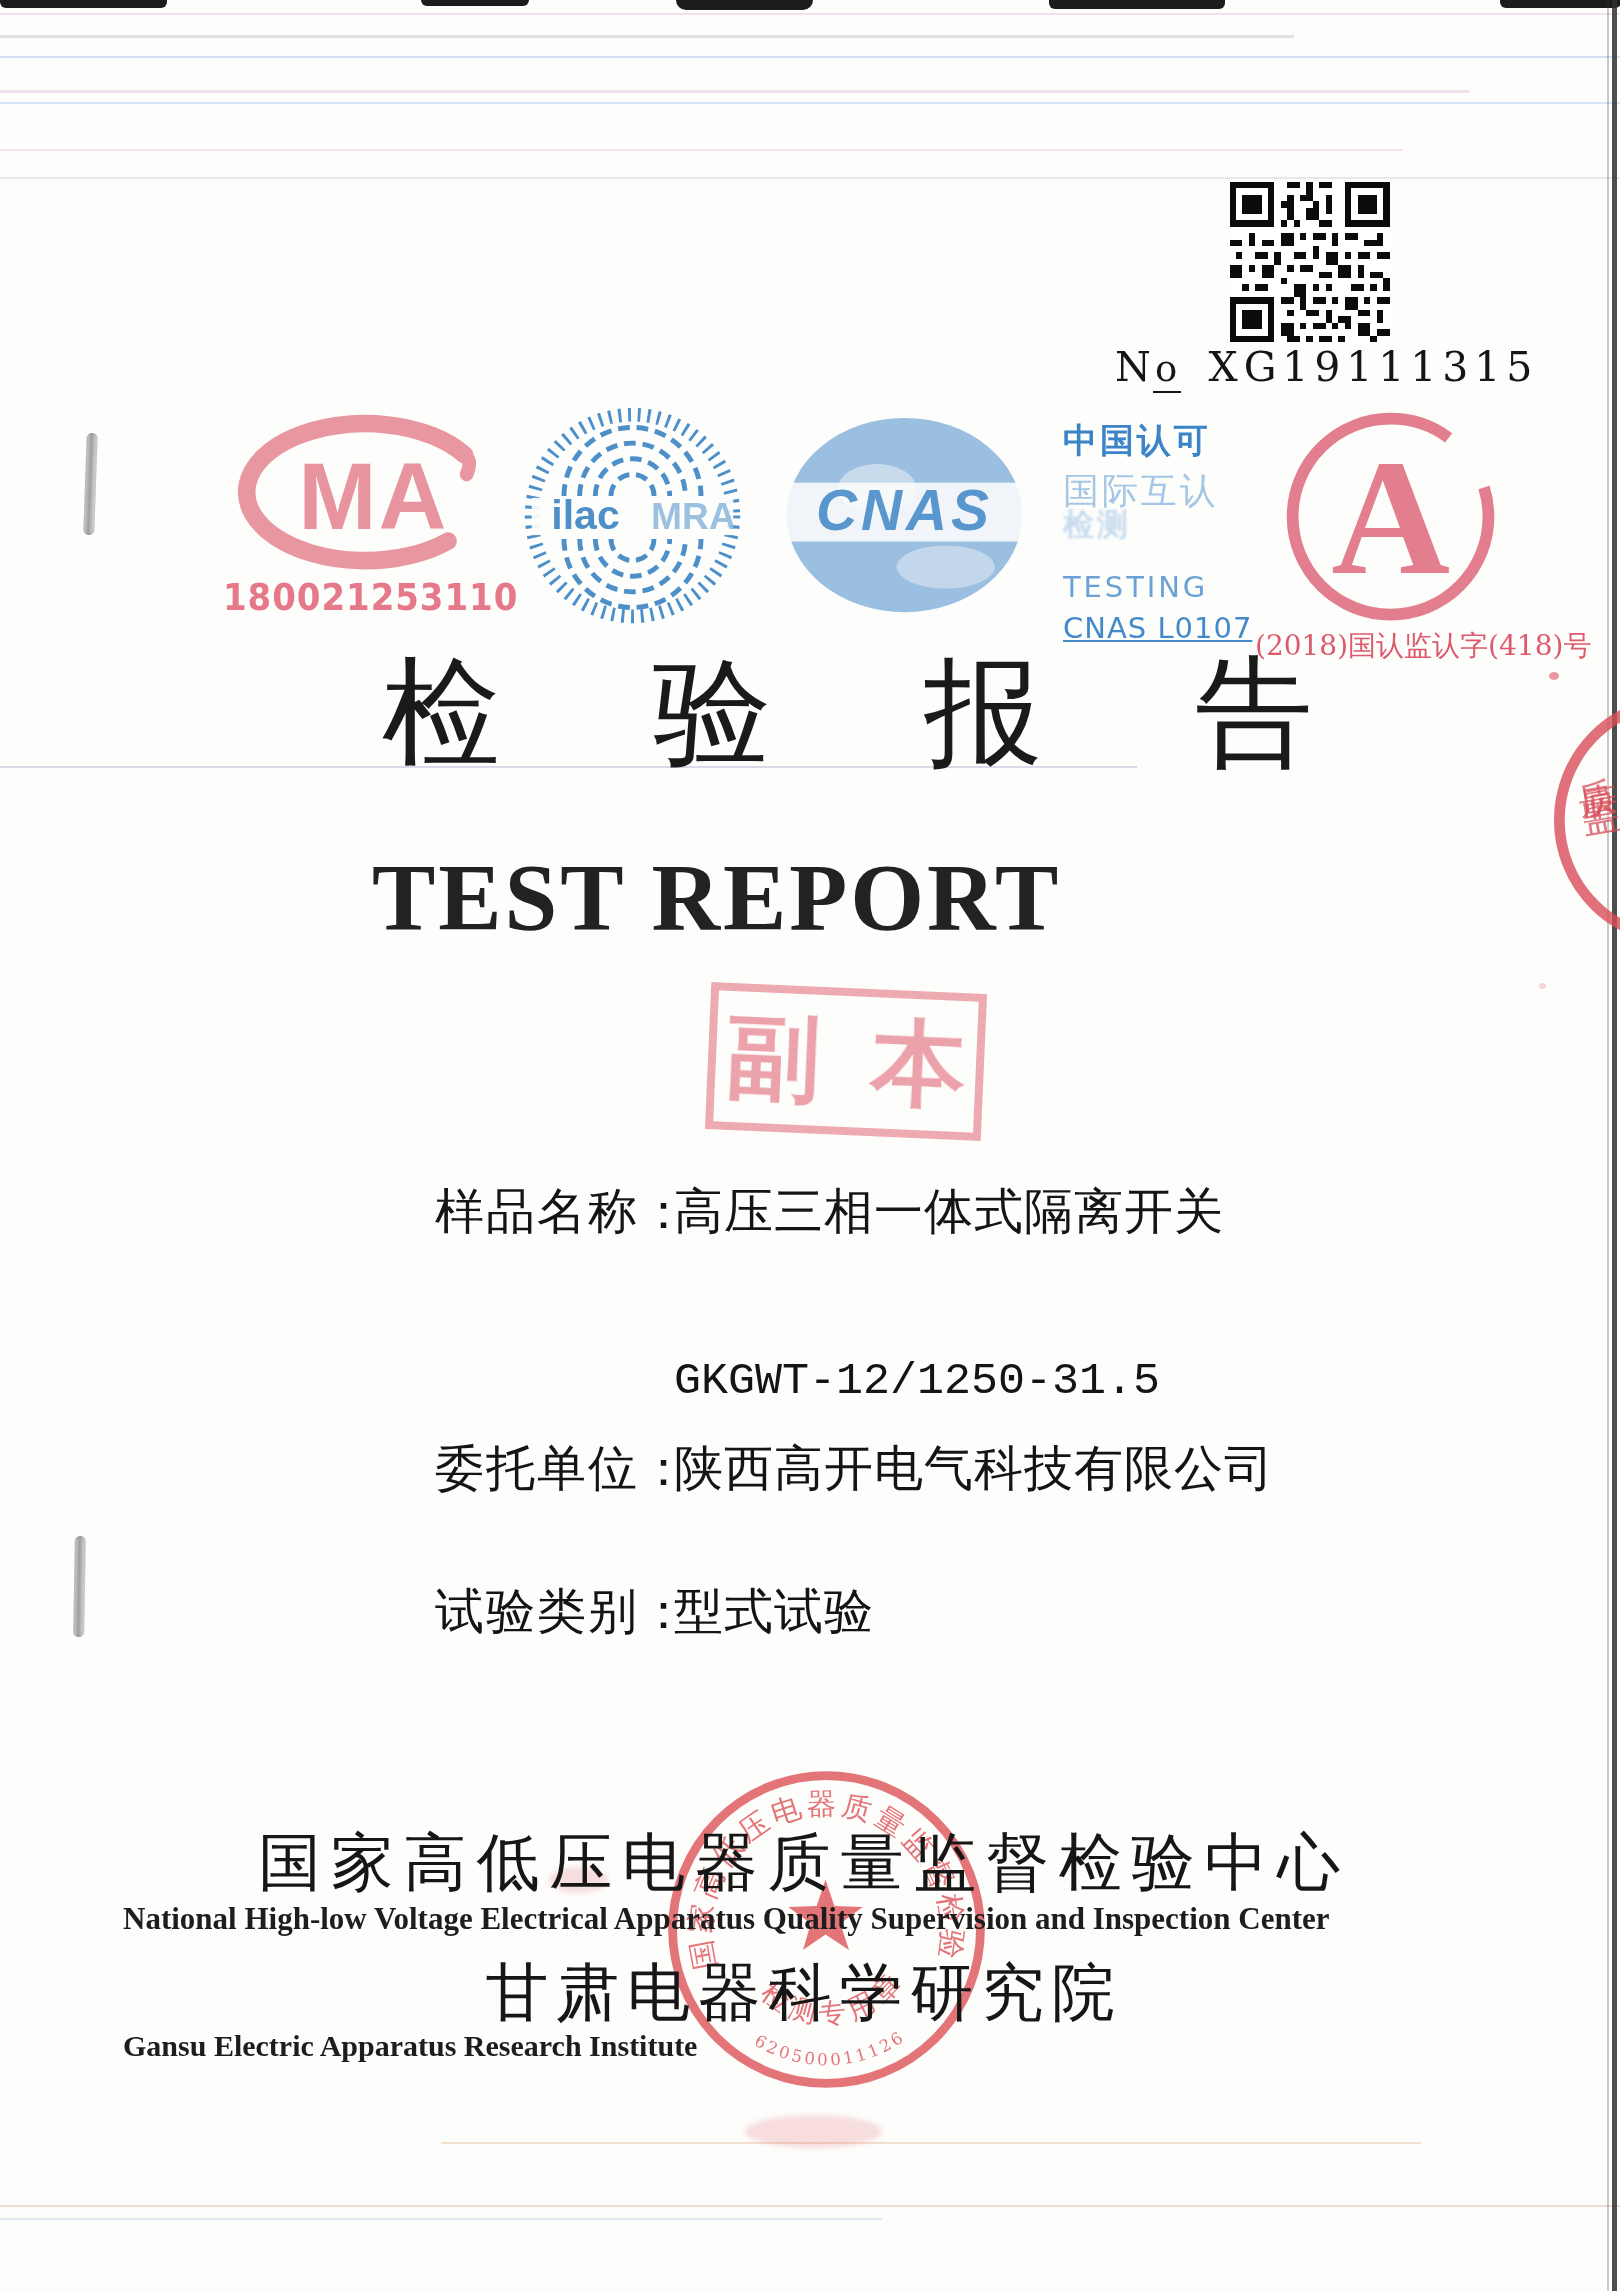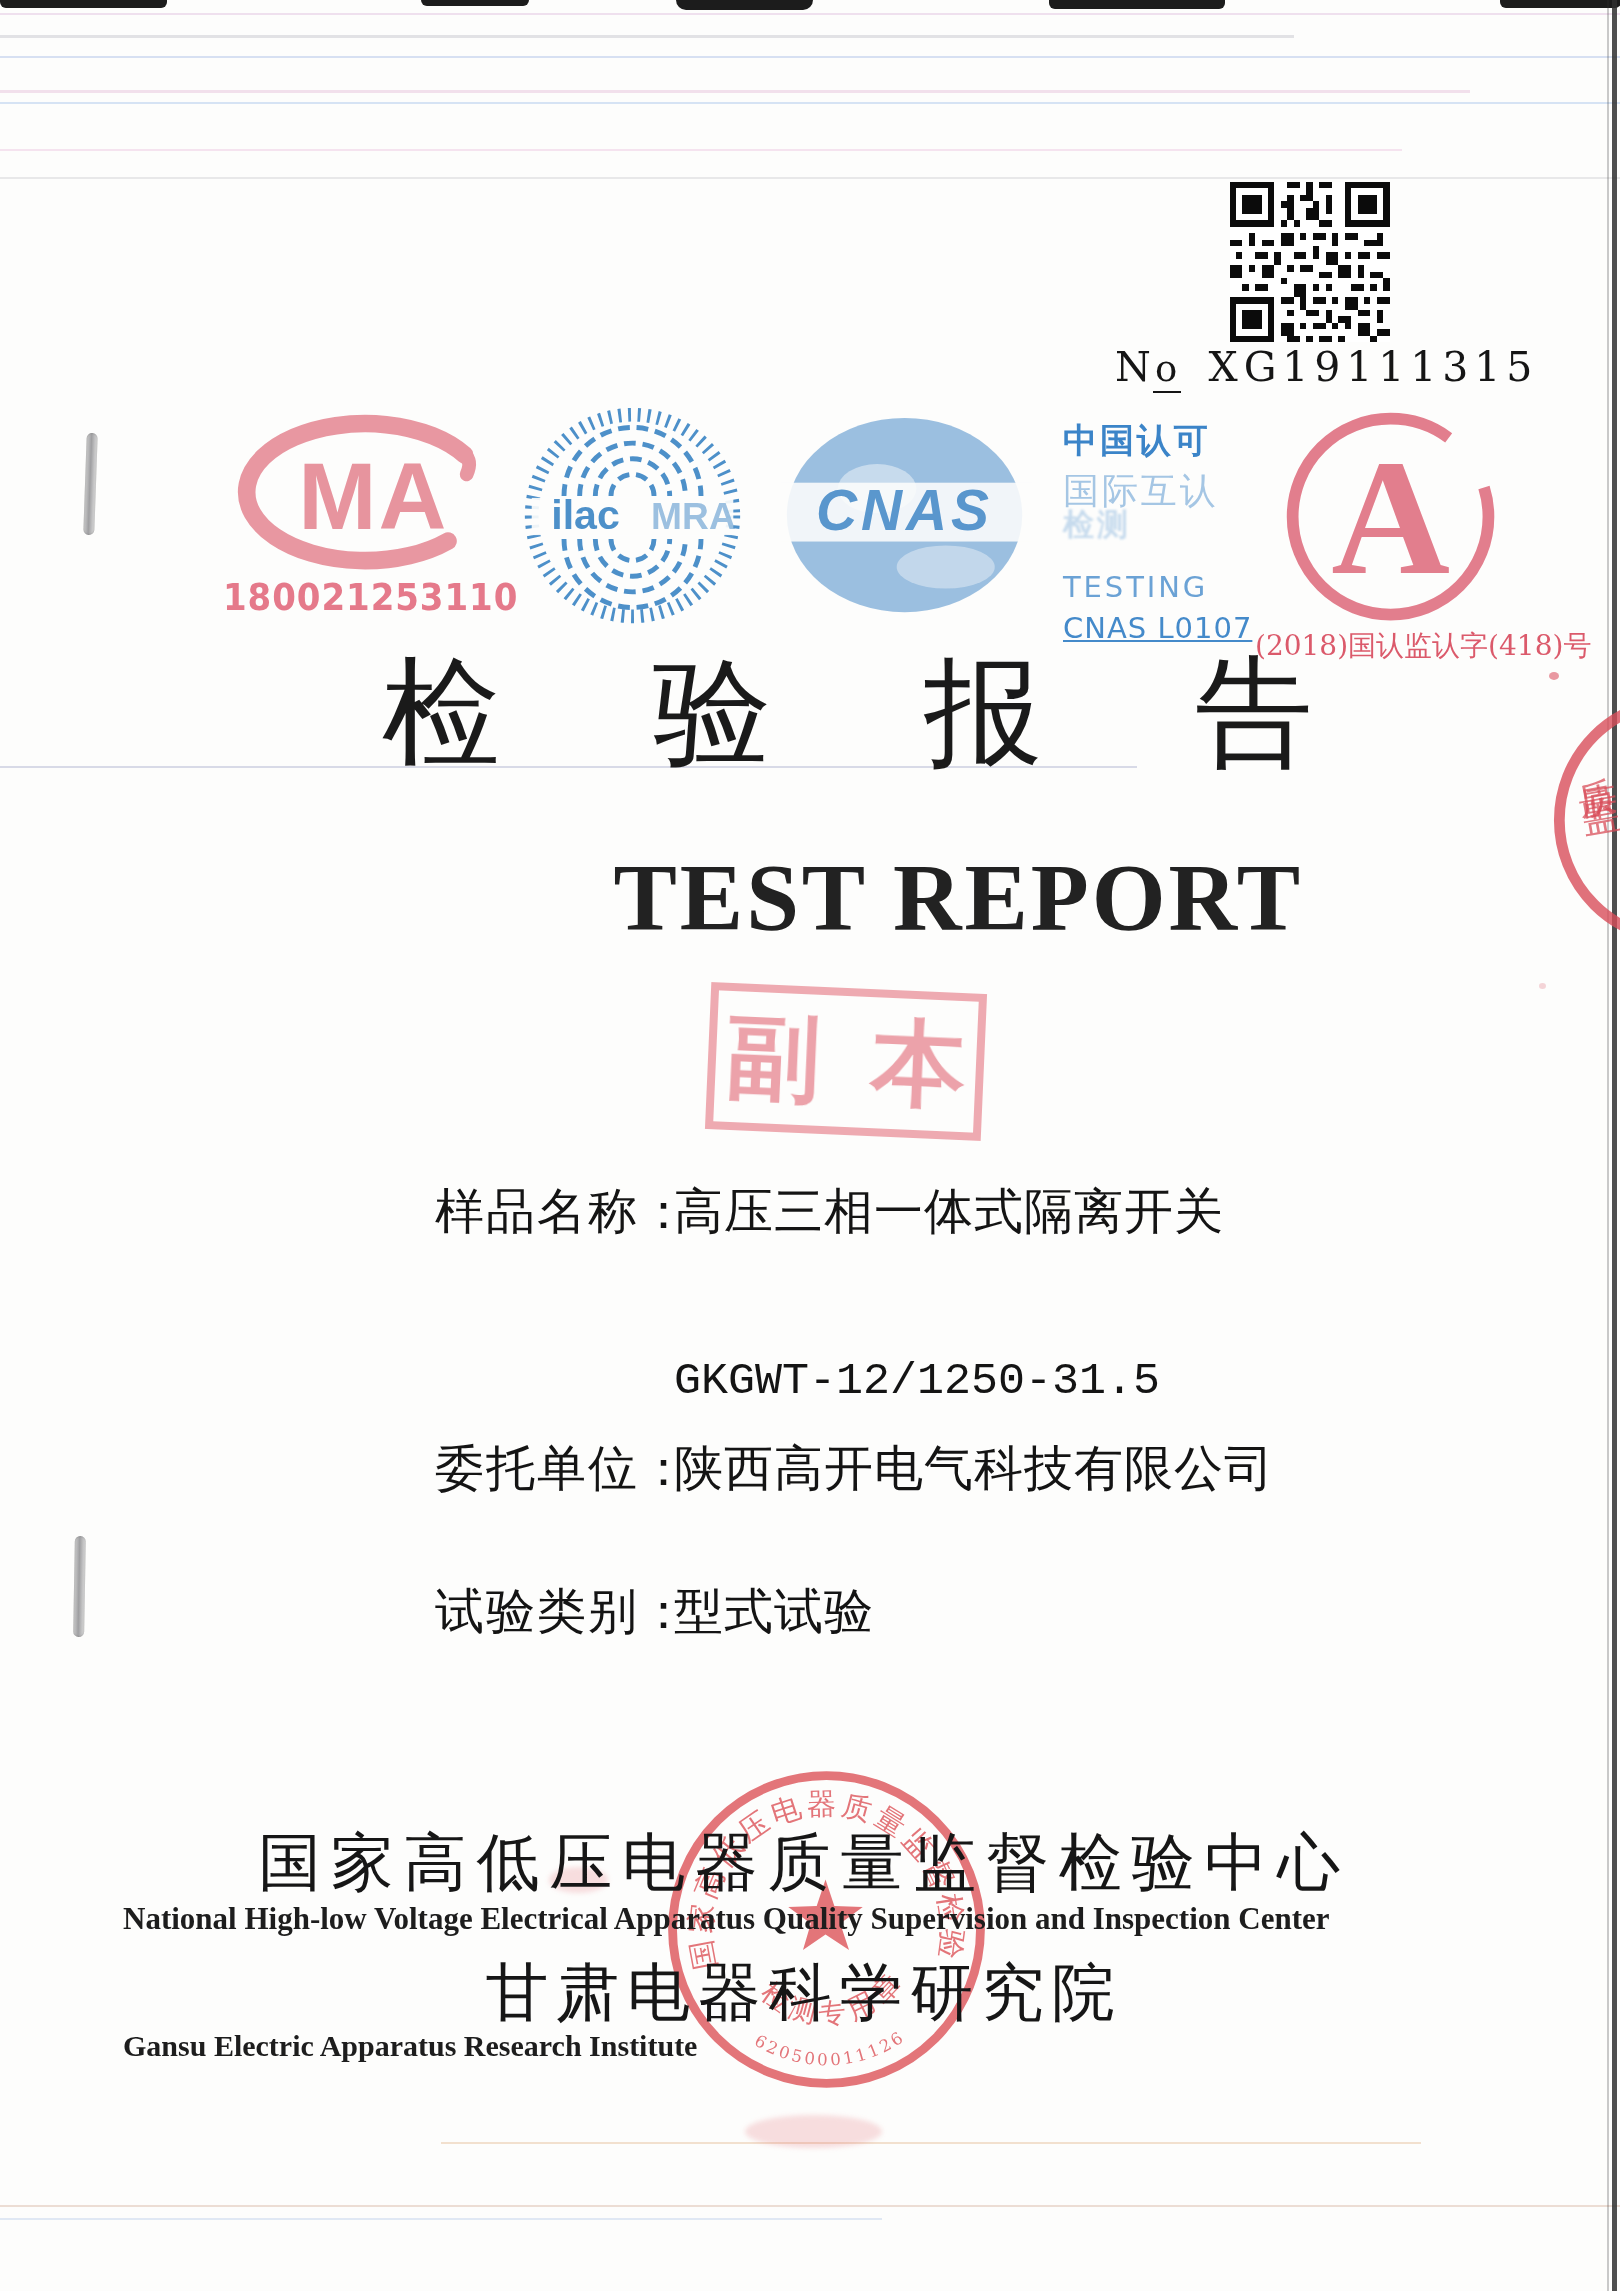--- a/index.html
+++ b/index.html
@@ -16,21 +16,21 @@
   
   .serial{position:absolute;left:1115px;top:343px;display:flex;align-items:baseline;
           font-size:41px;letter-spacing:2px;color:#151515;}
   .serial .o-underlined{border-bottom:2.9px solid #151515;padding:0 2px 1px 2px;font-size:37px;}
   .serial .serial-number{margin-left:27.4px;letter-spacing:5.9px;}
   
   .cnas-line{position:absolute;left:1063px;color:#3b84c8;font-family:"DejaVu Sans","Liberation Sans",sans-serif;}
   
   .title-zh{position:absolute;left:382px;top:649px;width:931px;display:flex;
             justify-content:space-between;font-size:118px;line-height:127px;color:#1a1a1a;}
-  .title-en{position:absolute;left:372px;top:843px;width:931px;text-align:right;
+  .title-en{position:absolute;left:372px;top:843px;width:931px;text-align:left;
             font-size:95px;font-weight:bold;letter-spacing:2.9px;color:#222;
             font-family:"Liberation Serif","DejaVu Serif",serif;}
   
   .dup-stamp{position:absolute;left:708px;top:988px;width:260px;height:131px;
              border:8.8px solid rgba(223,88,102,.5);transform:rotate(2.5deg);
              display:flex;align-items:center;justify-content:center;gap:51px;
              filter:blur(0.4px);}
   .dup-stamp span{font-size:94px;font-weight:bold;color:rgba(223,88,102,.55);}
   
   .field-label{position:absolute;left:435px;font-size:49px;letter-spacing:2px;color:#141414;}

